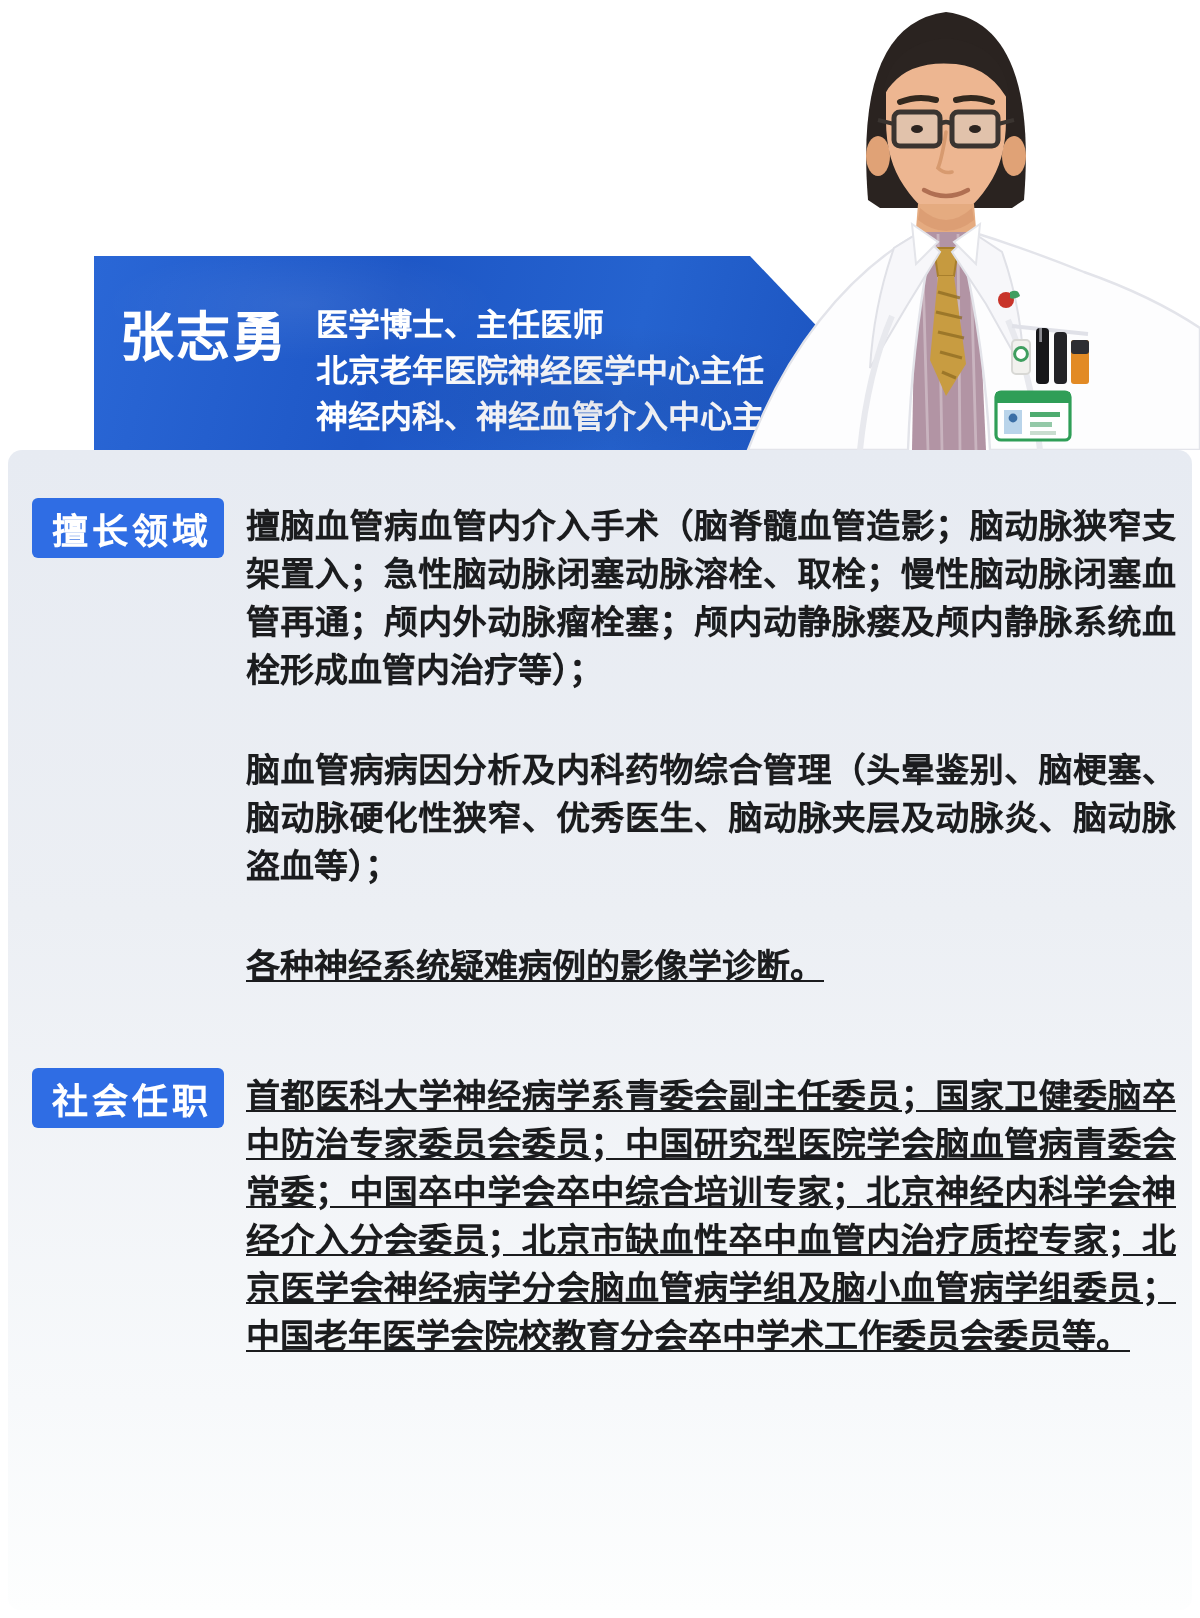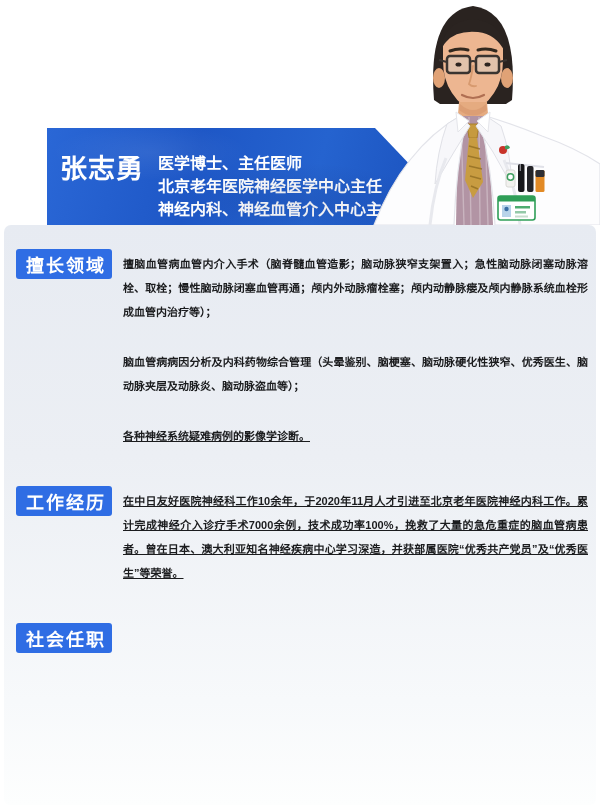--- a/index.html
+++ b/index.html
@@ -44,21 +44,21 @@
   }
   .section{display:flex;align-items:flex-start;margin-bottom:38px;}
   .badge{
     flex:0 0 96px;height:30px;margin-right:11px;box-sizing:border-box;
     background:#2f6de4;color:#fff;border-radius:3px;
     font-size:18px;font-weight:bold;letter-spacing:2px;padding-left:4px;
     display:flex;align-items:center;justify-content:center;
   }
   .content{
     flex:1;margin-top:3px;
-    font-size:11px;line-height:24px;font-weight:600;color:#1b1c1e;
+    font-size:17px;line-height:24px;font-weight:600;color:#1b1c1e;
     text-align:justify;
   }
   .content p{margin:0 0 26px;}
   .content p:last-child{margin-bottom:0;text-decoration:underline;}
 </style>
 </head>
 <body>
 
 <div class="page">
 
@@ -163,25 +163,22 @@
 
     <div class="section">
       <div class="badge">擅长领域</div>
       <div class="content">
         <p>擅脑血管病血管内介入手术（脑脊髓血管造影；脑动脉狭窄支架置入；急性脑动脉闭塞动脉溶栓、取栓；慢性脑动脉闭塞血管再通；颅内外动脉瘤栓塞；颅内动静脉瘘及颅内静脉系统血栓形成血管内治疗等）；</p>
         <p>脑血管病病因分析及内科药物综合管理（头晕鉴别、脑梗塞、脑动脉硬化性狭窄、优秀医生、脑动脉夹层及动脉炎、脑动脉盗血等）；</p>
         <p>各种神经系统疑难病例的影像学诊断。</p>
       </div>
     </div>
 
-    <div class="section">
-      <div class="badge">工作经历</div>
-      <div class="content">
-        <p>在中日友好医院神经科工作10余年，于2020年11月人才引进至北京老年医院神经内科工作。累计完成神经介入诊疗手术7000余例，技术成功率100%，挽救了大量的急危重症的脑血管病患者。曾在日本、澳大利亚知名神经疾病中心学习深造，并获部属医院“优秀共产党员”及“优秀医生”等荣誉。</p>
-      </div>
-    </div>
 
     <div class="section">
       <div class="badge">社会任职</div>
+      <div class="content">
+        <p>首都医科大学神经病学系青委会副主任委员；国家卫健委脑卒中防治专家委员会委员；中国研究型医院学会脑血管病青委会常委；中国卒中学会卒中综合培训专家；北京神经内科学会神经介入分会委员；北京市缺血性卒中血管内治疗质控专家；北京医学会神经病学分会脑血管病学组及脑小血管病学组委员；中国老年医学会院校教育分会卒中学术工作委员会委员等。</p>
+      </div>
     </div>
 
   </div>
 </div>
 
 </body></html>

